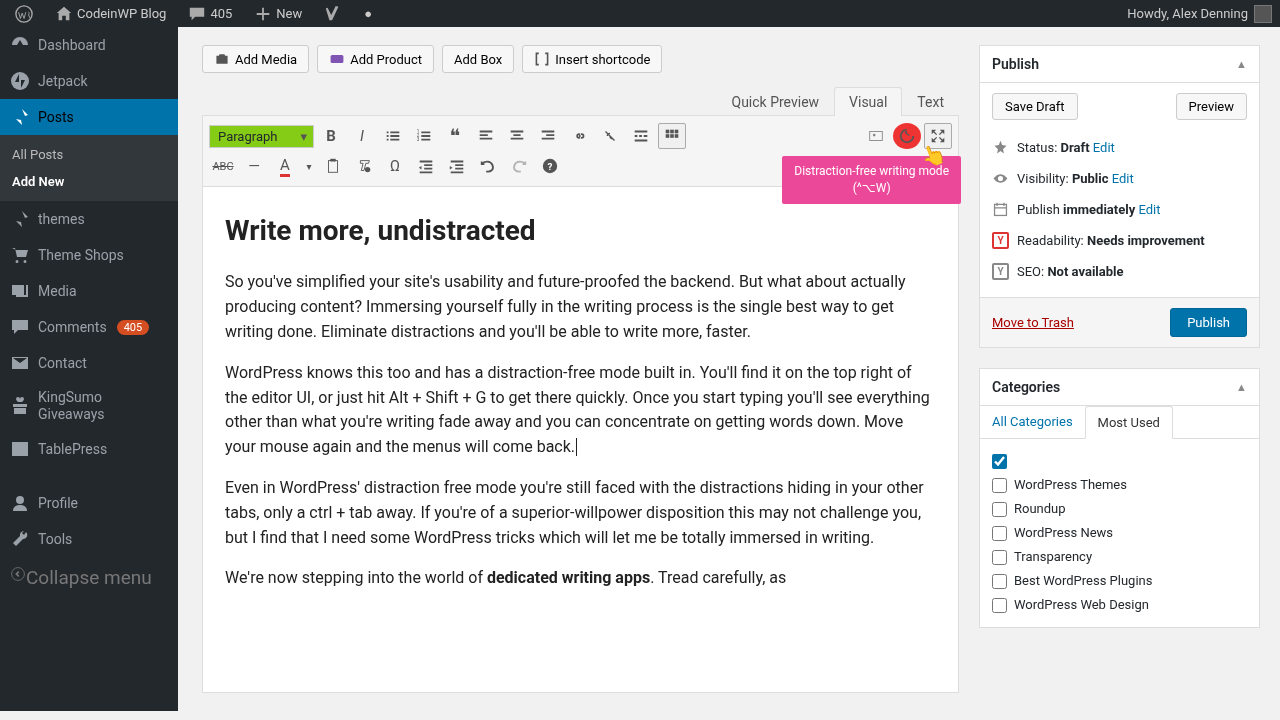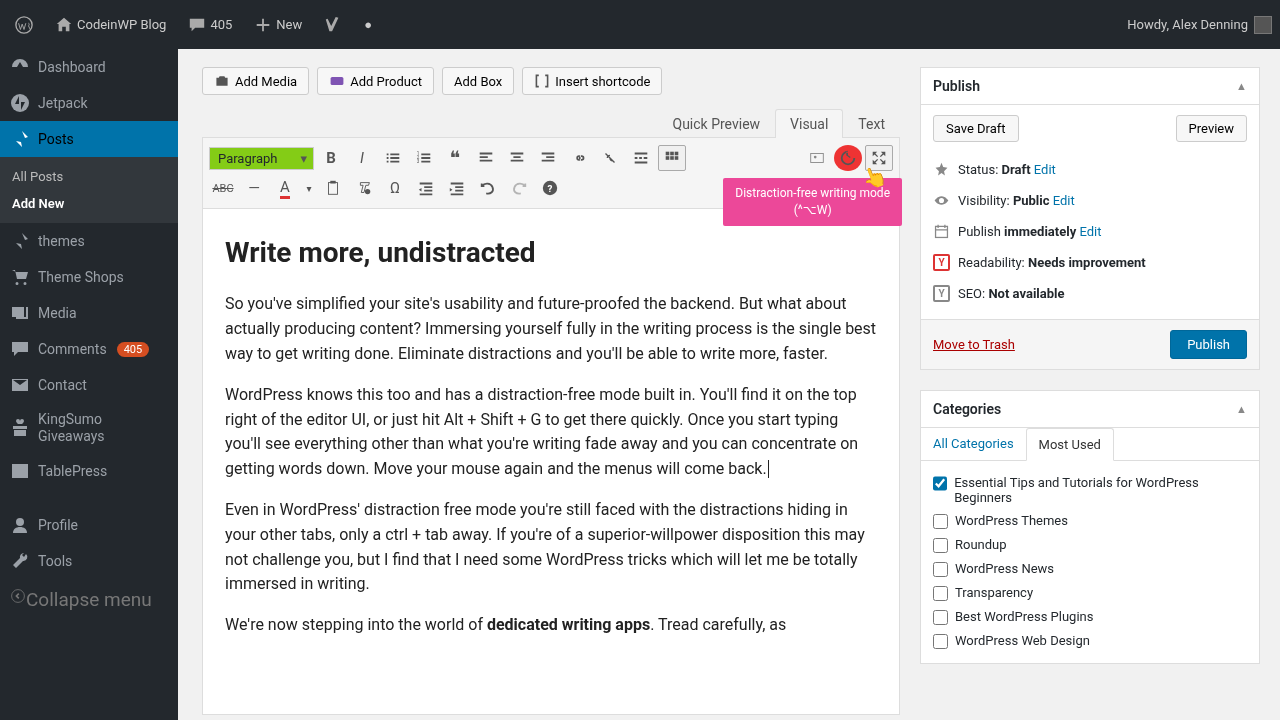--- a/index.html
+++ b/index.html
@@ -1,17 +1,17 @@
 <!DOCTYPE html>
 <html><head>
 <meta charset="utf-8">
 <style>
 *{margin:0;padding:0;box-sizing:border-box;font-family:-apple-system,BlinkMacSystemFont,"Segoe UI",Roboto,sans-serif}
 body{width:1280px;height:720px;overflow:hidden;background:#f1f1f1;font-size:13px;color:#23282d}
-.admin-bar{height:49px;background:#23282d;color:#eee;display:flex;align-items:center;padding:0 8px;font-size:13px}
+.admin-bar{height:27px;background:#23282d;color:#eee;display:flex;align-items:center;padding:0 8px;font-size:13px}
 .admin-bar .left{display:flex;align-items:center;gap:8px;flex:1}
 .admin-bar .item{display:flex;align-items:center;gap:4px;padding:0 7px;cursor:pointer;color:#ccc}
 .admin-bar .item svg{width:18px;height:18px;fill:#aaa}
 .admin-bar .right{display:flex;align-items:center;gap:6px;color:#ccc}
 .admin-bar .av{width:18px;height:18px;background:#555;border:1px solid #777}
 .main{display:flex;height:684px}
 .sidebar{width:178px;background:#23282d;color:#9ba1a8;font-size:14px;flex-shrink:0}
 .sidebar .mi{display:flex;align-items:center;gap:8px;padding:8px 10px;cursor:pointer;position:relative}
 .sidebar .mi svg{width:20px;height:20px;fill:#9ba1a8;flex-shrink:0}
 .sidebar .mi.active{background:#0073aa;color:#000000}
@@ -38,21 +38,21 @@
 .tb{width:28px;height:26px;display:flex;align-items:center;justify-content:center;cursor:pointer;border-radius:2px;font-size:15px;color:#555}
 .tb svg{width:18px;height:18px;fill:#555}
 .tb.red{background:#e33;border-radius:50%;color:#fff}
 .tb.boxed{border:1px solid #aaa;background:#f0f0f0}
 .ed-body{background:#fff;border:1px solid #ddd;border-top:none;padding:22px 22px;font-family:Georgia,serif;font-size:16px;line-height:1.55;color:#222;height:506px;overflow:hidden}
 .ed-body h2{font-size:28px;font-weight:700;margin-bottom:18px}
 .ed-body p{margin-bottom:16px}
 .cursor::after{content:"";display:inline-block;width:1px;height:18px;background:#222;vertical-align:text-bottom;margin-left:1px}
 .tooltip{position:absolute;background:#ec4899;color:#fff;padding:7px 12px;font-size:12px;border-radius:2px;right:-3px;top:40px;white-space:nowrap;text-align:center;line-height:1.4;z-index:10}
 .hand{position:absolute;right:12px;top:28px;font-size:20px;z-index:11;transform:rotate(-20deg)}
-.side-panels{width:340px;flex-shrink:0}
+.side-panels{width:281px;flex-shrink:0}
 .panel{background:#fff;border:1px solid #ddd;margin-bottom:20px}
 .panel-h{padding:10px 12px;border-bottom:1px solid #ddd;font-size:14px;font-weight:600;display:flex;justify-content:space-between;align-items:center;cursor:pointer}
 .panel-h .tri{color:#888;font-size:11px}
 .panel-b{padding:10px 12px}
 .pub-row{display:flex;gap:10px;margin-bottom:12px}
 .pub-btn{background:#f7f7f7;border:1px solid #ccc;padding:5px 12px;border-radius:3px;cursor:pointer;font-size:13px}
 .meta{display:flex;align-items:center;gap:8px;padding:7px 0;font-size:13px}
 .meta svg{width:17px;height:17px;fill:#888;flex-shrink:0}
 .meta .yo{width:17px;height:17px;border:2px solid #888;border-radius:2px;display:flex;align-items:center;justify-content:center;font-size:10px;font-weight:700;color:#888;flex-shrink:0}
 .meta .yo.r{border-color:#d33;color:#d33}
@@ -427,21 +427,20 @@
             <span class="tri">▲</span>
           </div>
         <div class="panel-b">
           <div class="cat-tabs">
             <div class="cat-tab">All Categories</div>
             <div class="cat-tab act">Most Used</div>
           </div>
           <div class="cat-list" id="cat-list">
               <label class="cat-item">
                 <input type="checkbox" checked="" style="">
-                <span>Essential Tips and Tutorials for WordPress Beginners</span>
               </label>
               <label class="cat-item">
                 <input type="checkbox" style="">
                 <span>WordPress Themes</span>
               </label>
               <label class="cat-item">
                 <input type="checkbox" style="">
                 <span>Roundup</span>
               </label>
               <label class="cat-item">

